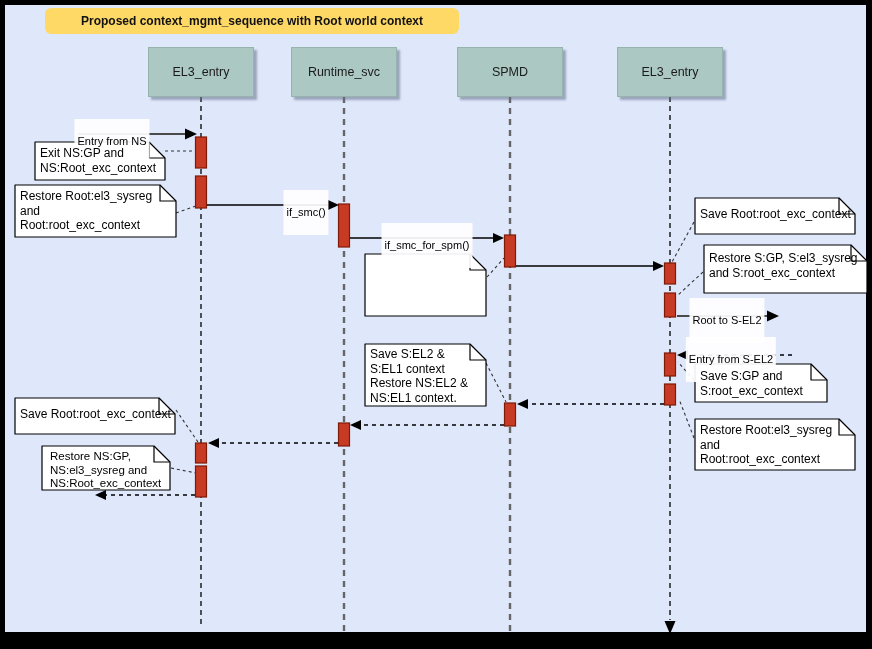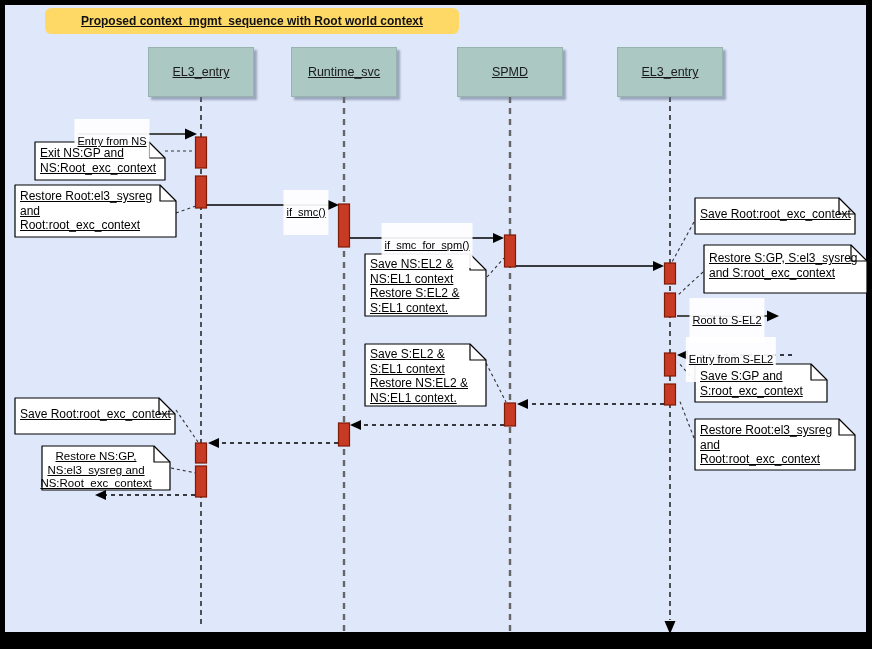--- a/index.html
+++ b/index.html
@@ -1,20 +1,20 @@
 <!DOCTYPE html>
 <html><head>
 <meta charset="utf-8">
 <style>
   html,body{margin:0;padding:0;}
   body{width:872px;height:649px;background:#000;font-family:"Liberation Sans","DejaVu Sans",sans-serif;}
   #frame{position:relative;width:872px;height:649px;background:#000;overflow:hidden;}
   #canvas-bg{position:absolute;left:5px;top:5px;width:861px;height:627px;background:#dfe7fa;}
   #overlay{position:absolute;left:0;top:0;width:872px;height:649px;}
-  .abs{position:absolute;text-decoration:underline;}
+  .abs{position:absolute;}
   .title-box{left:45px;top:8px;width:414px;height:26px;background:#ffd966;border-radius:6px;
     font-size:12px;font-weight:bold;color:#111;text-align:center;line-height:26px;z-index:3;}
   .head{width:106px;height:50px;top:47px;background:#abc8c2;border:1px solid #96b3ad;
     box-shadow:3px 3px 2px rgba(100,112,140,0.55);display:flex;align-items:center;justify-content:center;
     font-size:12.5px;color:#1a1a1a;z-index:3;box-sizing:border-box;}
   .msg-label{font-size:11px;color:#000;background:rgba(255,255,255,0.92);padding:16px 3px;
     white-space:nowrap;transform:translateX(-50%);z-index:4;line-height:13px;}
   .note-text{font-size:12px;line-height:14.5px;color:#000;white-space:pre-line;z-index:4;}
   .note-text.tight{font-size:11.5px;line-height:13.5px;}
   svg{display:block;}
@@ -174,33 +174,29 @@
   <div class="abs msg-label" style="left:262px;top:190px;margin-left:44px;">if_smc()</div>
   <div class="abs msg-label" style="left:427px;top:223px;">if_smc_for_spm()</div>
   <div class="abs msg-label" style="left:727px;top:298px;">Root to S-EL2</div>
   <div class="abs msg-label" style="left:731px;top:337px;">Entry from S-EL2</div>
 
   <div class="abs note-text" style="left:40px;top:146px;width:122px;">Exit NS:GP and
 NS:Root_exc_context</div>
   <div class="abs note-text" style="left:20px;top:189px;width:152px;">Restore Root:el3_sysreg
 and
 Root:root_exc_context</div>
-  <div class="abs note-text" style="left:370px;top:257px;width:112px;">Save NS:EL2 &amp;
-NS:EL1 context
-Restore S:EL2 &amp;
-S:EL1 context.</div>
   <div class="abs note-text" style="left:700px;top:207px;width:152px;">Save Root:root_exc_context</div>
   <div class="abs note-text" style="left:709px;top:251px;width:156px;">Restore S:GP, S:el3_sysreg
 and S:root_exc_context</div>
   <div class="abs note-text" style="left:700px;top:369px;width:124px;">Save S:GP and
 S:root_exc_context</div>
   <div class="abs note-text" style="left:700px;top:423px;width:152px;">Restore Root:el3_sysreg
 and
 Root:root_exc_context</div>
   <div class="abs note-text" style="left:370px;top:347px;width:112px;">Save S:EL2 &amp;
 S:EL1 context
 Restore NS:EL2 &amp;
 NS:EL1 context.</div>
   <div class="abs note-text" style="left:20px;top:407px;width:152px;">Save Root:root_exc_context</div>
-  <div class="abs note-text tight" style="left:36px;top:450px;width:120px;text-align:center;">Restore NS:GP,
+  <div class="abs note-text tight" style="left:50px;top:450px;width:120px;">Restore NS:GP,
 NS:el3_sysreg and
 NS:Root_exc_context</div>
 </div>
 
 </body></html>

